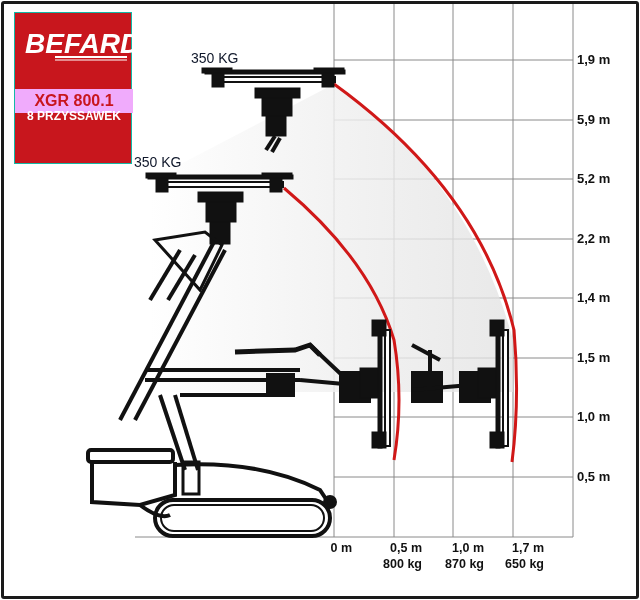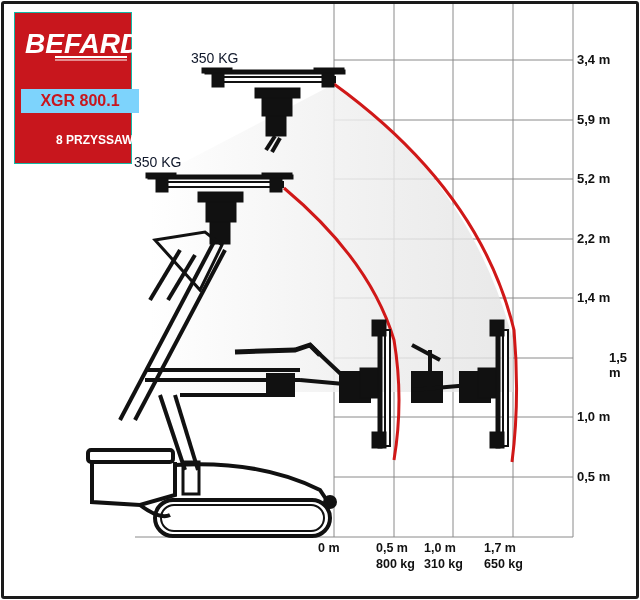--- a/index.html
+++ b/index.html
@@ -1,24 +1,24 @@
 <!DOCTYPE html>
 <html><head>
 <meta charset="utf-8">
 <style>
   html, body { margin:0; padding:0; background:#fff; }
   body { width:640px; height:600px; position:relative; overflow:hidden; font-family:"Liberation Sans", sans-serif; }
   .frame { position:absolute; left:1px; top:1px; width:632px; height:592px; border:3px solid #1a1a1a; border-radius:3px; background:#fff; }
   .brand-box { position:absolute; left:14px; top:12px; width:118px; height:152px; background:#c8161d; box-sizing:border-box; border:1px solid #14b8a6; }
   .brand-logo { position:absolute; left:0; top:8px; width:118px; height:40px; }
-  .model-band { position:absolute; left:6px; top:76px; width:118px; height:24px; background:#7dd3fc; color:#c8161d; font-weight:bold; font-size:16px; text-align:center; line-height:24px; }
-  .capacity { position:absolute; left:0; top:119px; width:118px; color:#fff; font-weight:bold; font-size:12px; text-align:center; line-height:17px;margin-left:29px; }
+  .model-band { position:absolute; left:0; top:76px; width:118px; height:24px; background:#f0abfc; color:#c8161d; font-weight:bold; font-size:16px; text-align:center; line-height:24px; }
+  .capacity { position:absolute; left:0; top:95px; width:118px; color:#fff; font-weight:bold; font-size:12px; text-align:center; line-height:17px; }
   svg.main { position:absolute; left:0; top:0; }
   .ylabel { position:absolute; left:577px; font-weight:bold; font-size:13px; color:#111; font-family:"Liberation Sans", sans-serif; }
-  .xlabel { position:absolute; font-weight:bold; font-size:12.5px; color:#111; text-align:left; line-height:16px; }
+  .xlabel { position:absolute; font-weight:bold; font-size:12.5px; color:#111; text-align:right; line-height:16px; }
   .load-label { position:absolute; font-size:14px; color:#0f172a; }
 </style>
 </head>
 <body>
 
 <div class="frame"></div>
 
 <svg class="main" width="640" height="600" viewBox="0 0 640 600">
   <defs>
     <linearGradient id="fade" x1="0" y1="0" x2="1" y2="0">
@@ -136,36 +136,36 @@
   </svg>
   <div class="model-band">XGR 800.1</div>
   <div class="capacity">
     <div>8 PRZYSSAWEK</div>
   </div>
 </div>
 
 <div class="load-label" style="left:191px; top:50px;">350 KG</div>
 <div class="load-label" style="left:134px; top:154px;">350 KG</div>
 
-<div class="ylabel" style="top:52px;">3,4 m</div>
+<div class="ylabel" style="top:52px;">1,9 m</div>
 <div class="ylabel" style="top:112px;">5,9 m</div>
 <div class="ylabel" style="top:171px;">5,2 m</div>
 <div class="ylabel" style="top:231px;">2,2 m</div>
 <div class="ylabel" style="top:290px;">1,4 m</div>
-<div class="ylabel" style="top:350px;margin-left:32px;">1,5 m</div>
+<div class="ylabel" style="top:350px;">1,5 m</div>
 <div class="ylabel" style="top:409px;">1,0 m</div>
 <div class="ylabel" style="top:469px;">0,5 m</div>
 
 <div class="xlabel" style="left:318px; top:540px; width:34px;">
   <div>0 m</div>
 </div>
 <div class="xlabel" style="left:376px; top:540px; width:46px;">
   <div>0,5 m</div>
   <div>800 kg</div>
 </div>
 <div class="xlabel" style="left:424px; top:540px; width:60px;">
   <div>1,0 m</div>
-  <div>310 kg</div>
+  <div>870 kg</div>
 </div>
 <div class="xlabel" style="left:484px; top:540px; width:60px;">
   <div>1,7 m</div>
   <div>650 kg</div>
 </div>
 
 </body></html>

